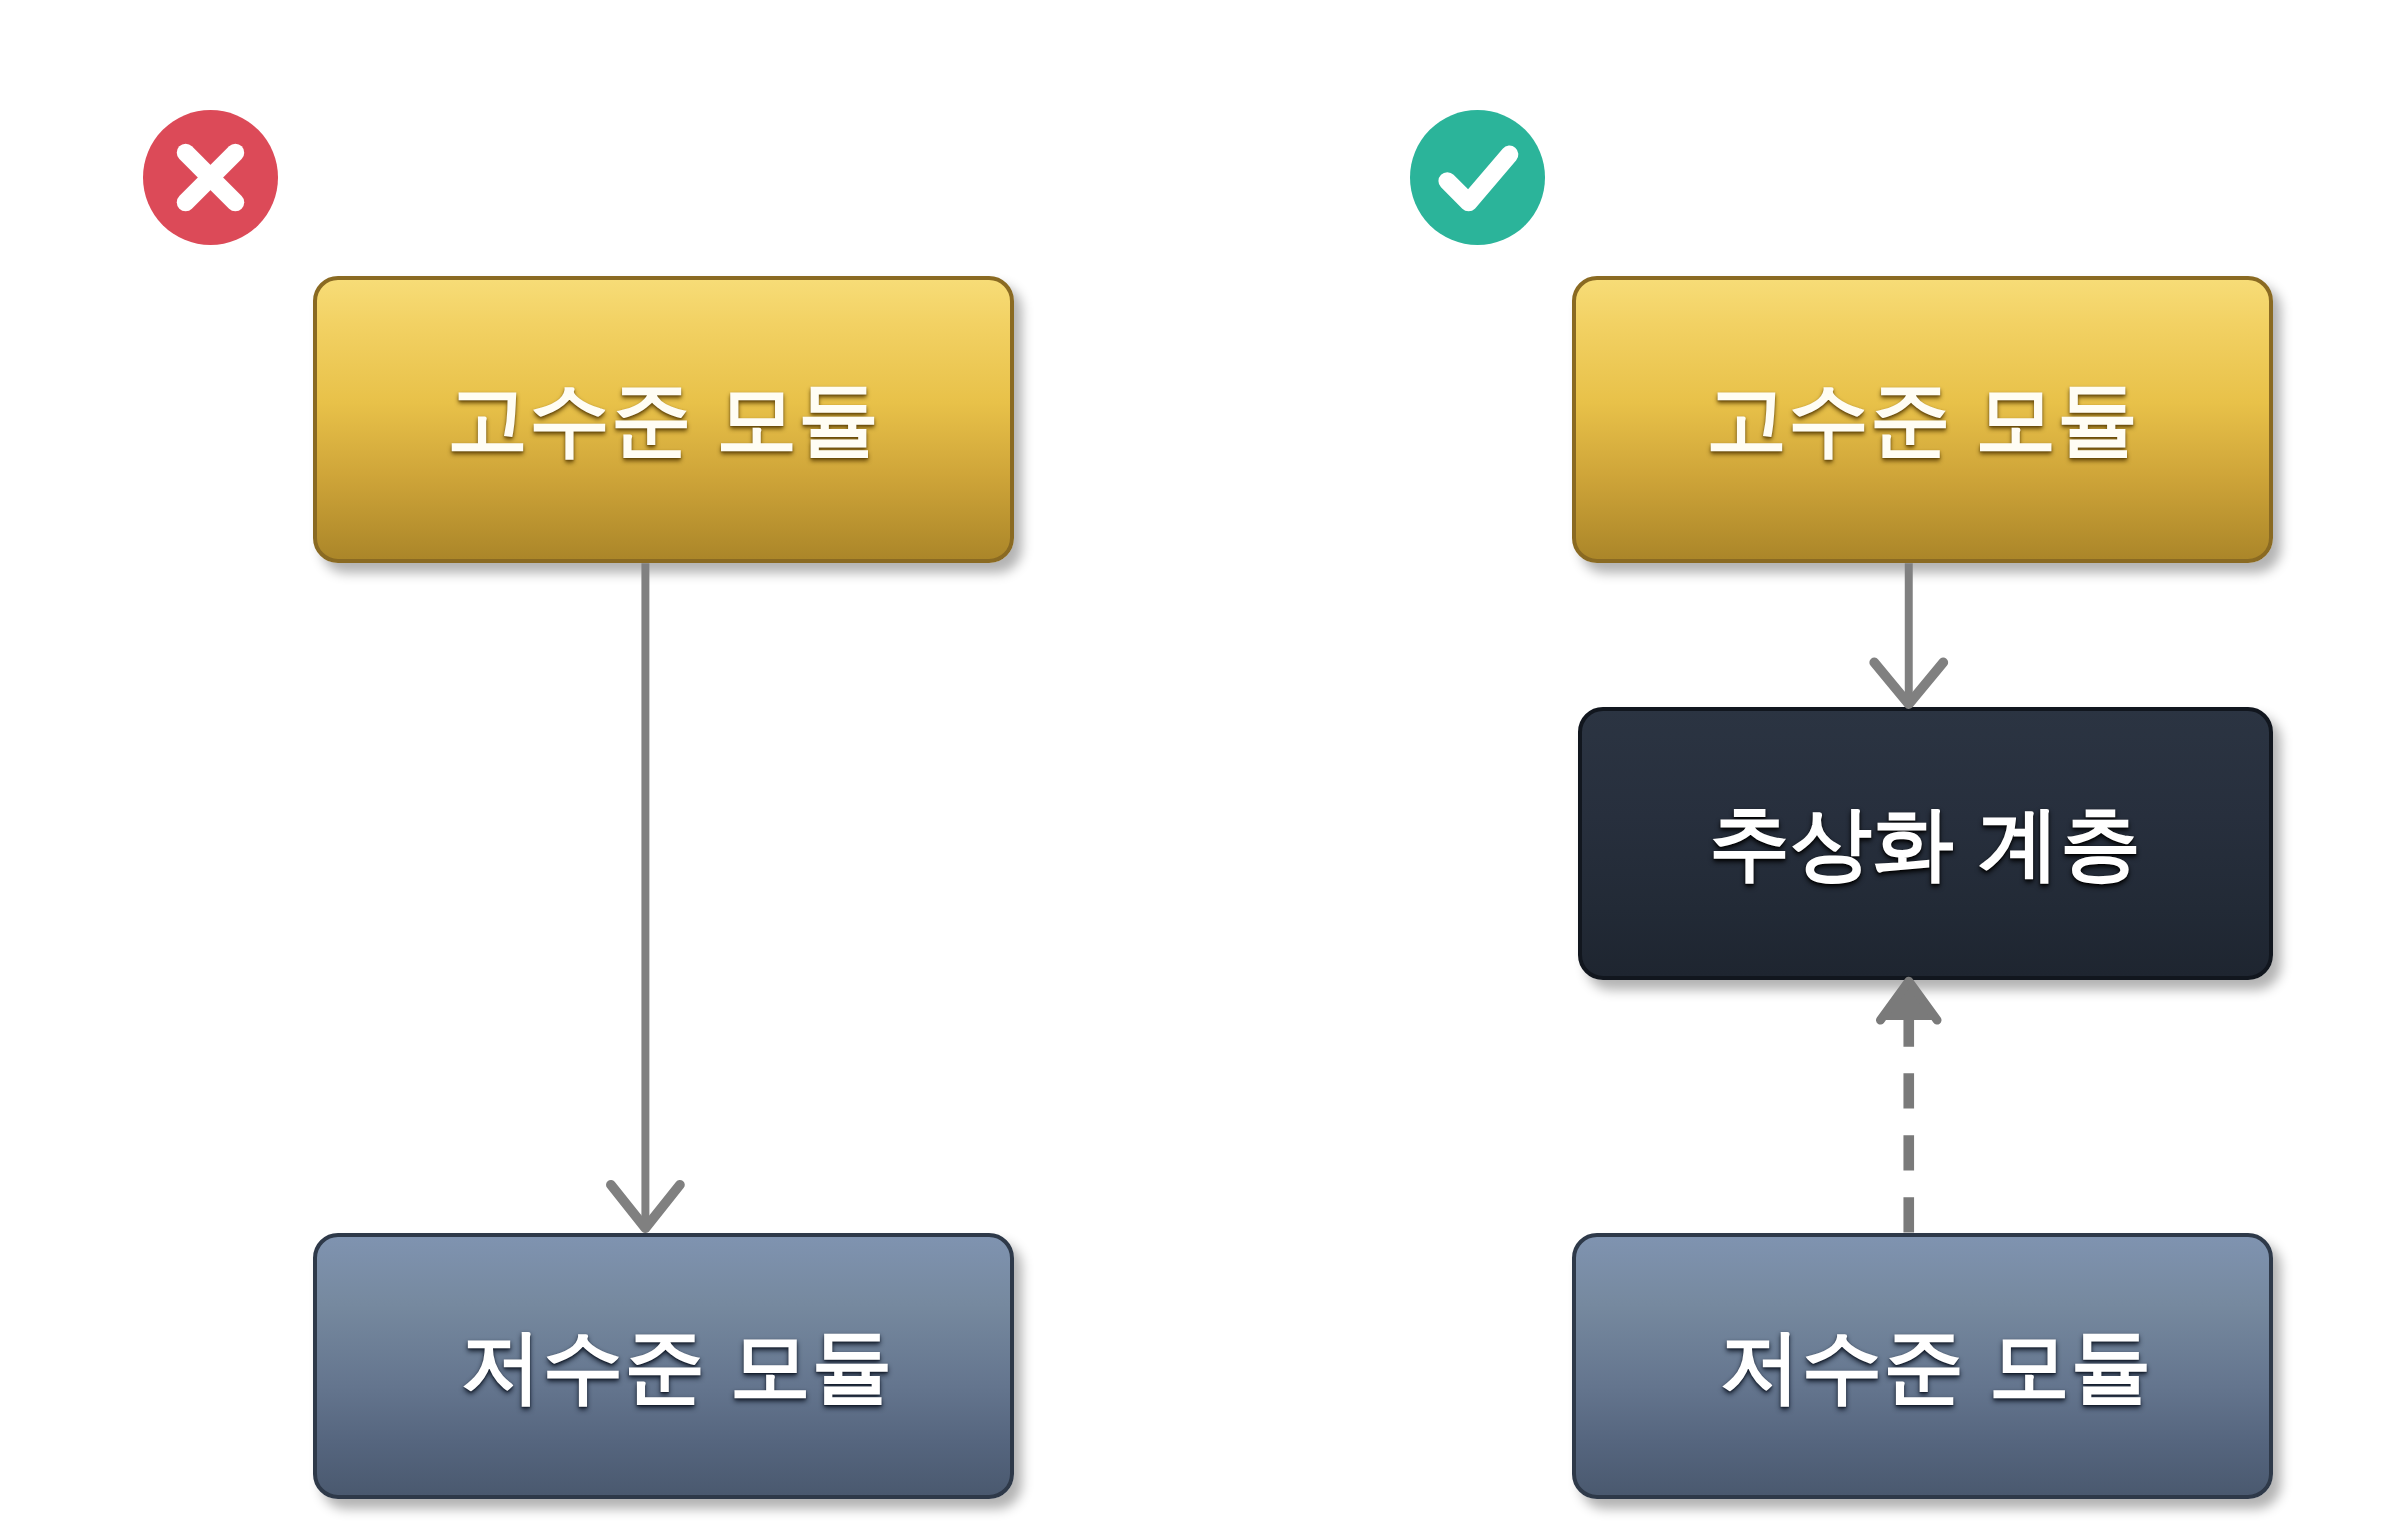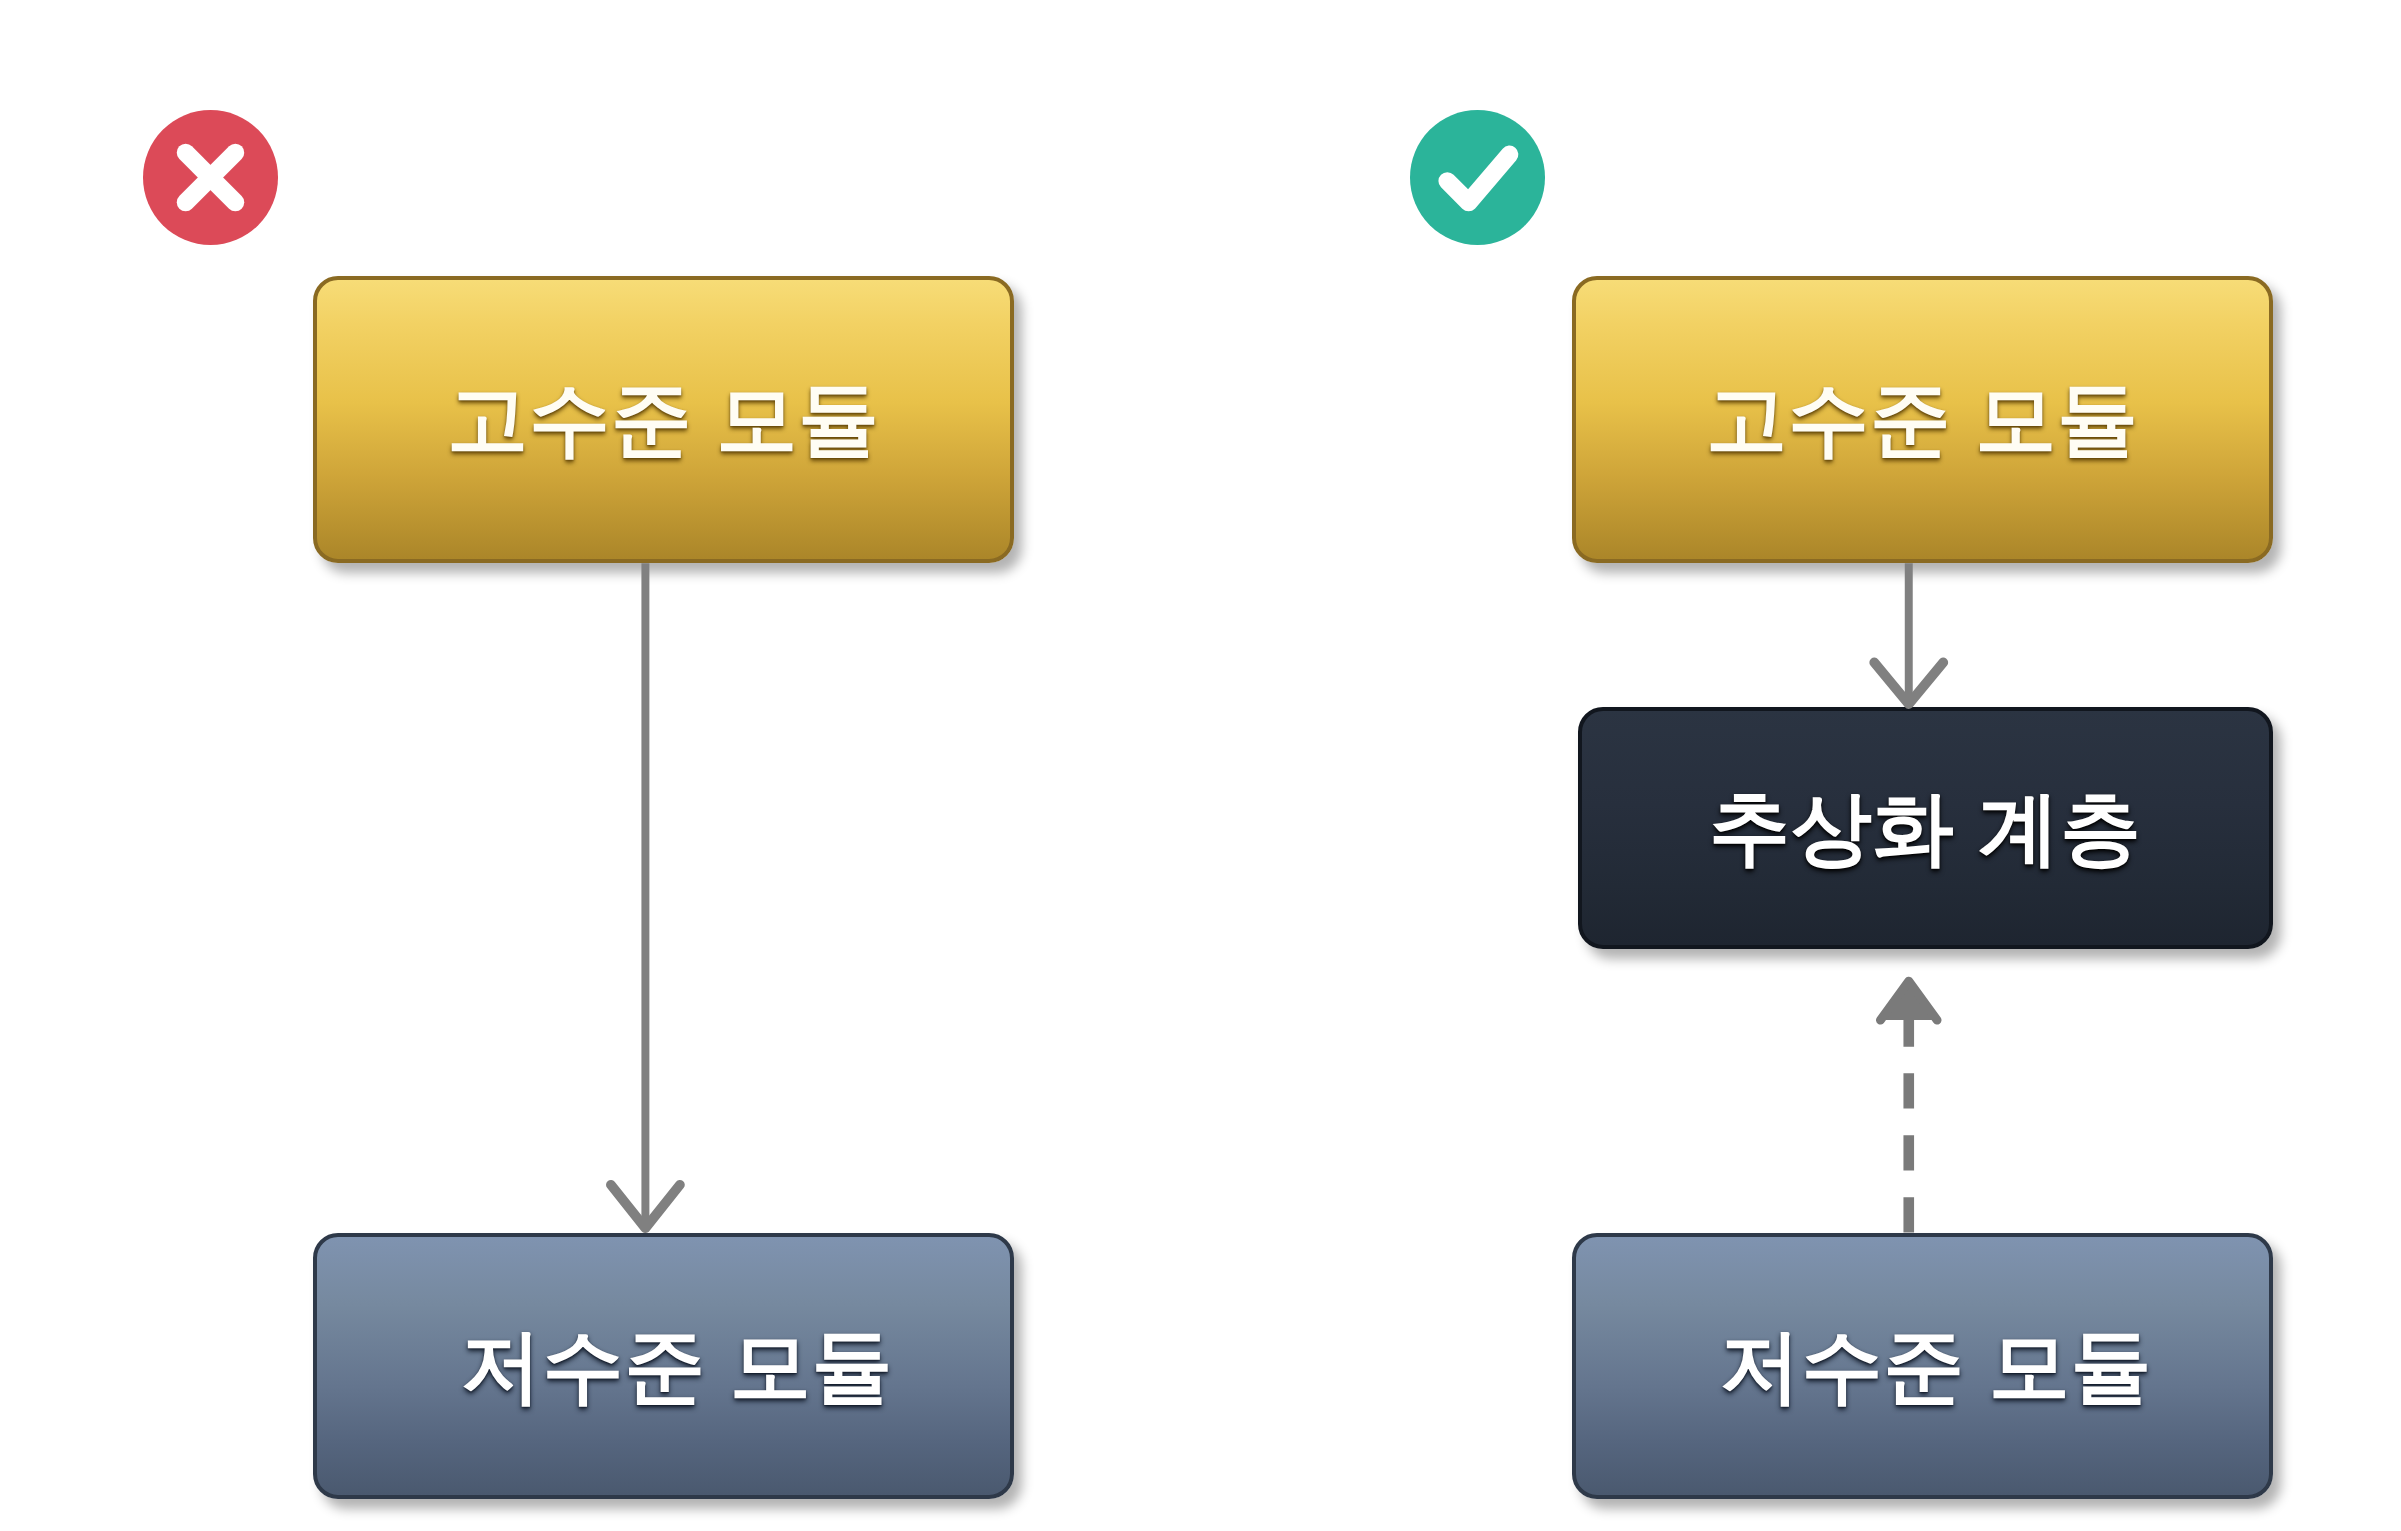--- a/index.html
+++ b/index.html
@@ -136,21 +136,21 @@
   <div id="badge-good" class="badge" style="background:#2bb49a;">
     <svg width="135" height="135" viewBox="0 0 152 152" aria-hidden="true">
       <polyline points="42,80 66,104 112,50" fill="none" stroke="#ffffff" stroke-width="20" stroke-linecap="round" stroke-linejoin="round"></polyline>
     </svg>
   </div>
 
   <div class="node node-gold" id="node-high-module-2" style="left:1572px; top:276px; width:701px; height:287px;">
     <span class="label">고수준 모듈</span>
   </div>
 
-  <div class="node node-dark" id="node-abstraction-layer" style="left:1578px; top:707px; width:695px; height:242px;">
+  <div class="node node-dark" id="node-abstraction-layer" style="left:1578px; top:707px; width:695px; height:273px;">
     <span class="label">추상화 계층</span>
   </div>
 
   <div class="node node-blue" id="node-low-module-2" style="left:1572px; top:1233px; width:701px; height:266px;">
     <span class="label">저수준 모듈</span>
   </div>
 
   <svg id="connectors" viewBox="0 0 2712 1730">
 
     <g>

